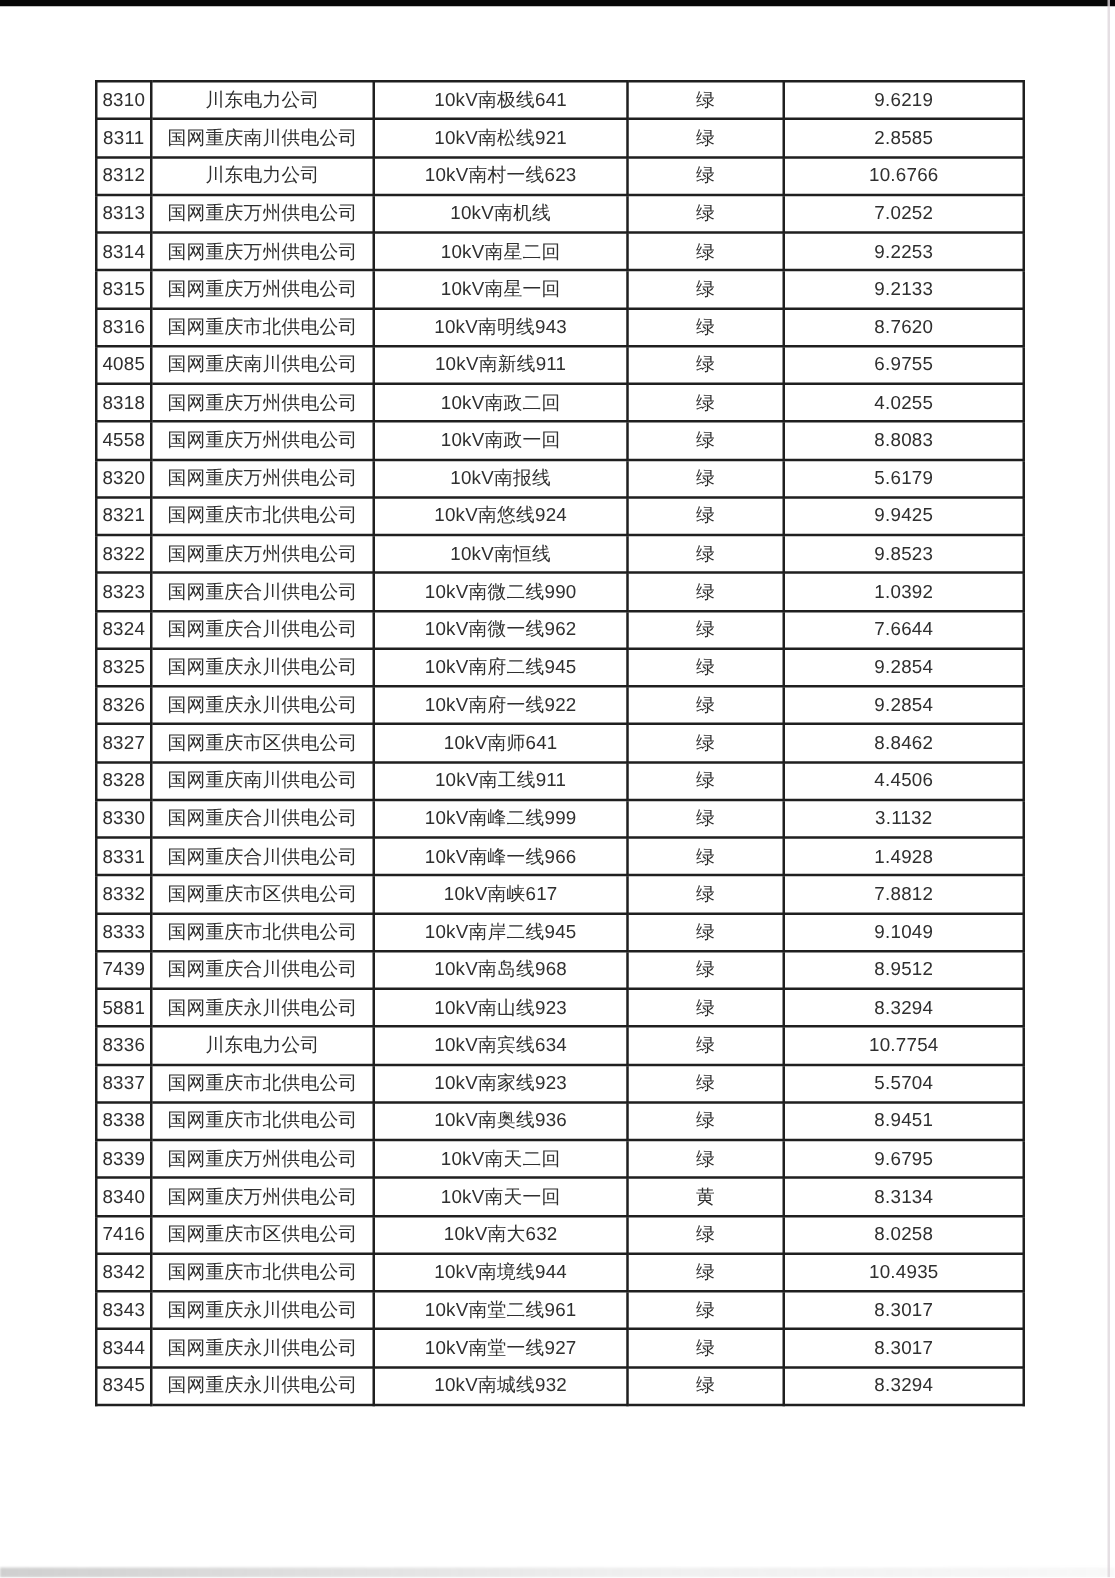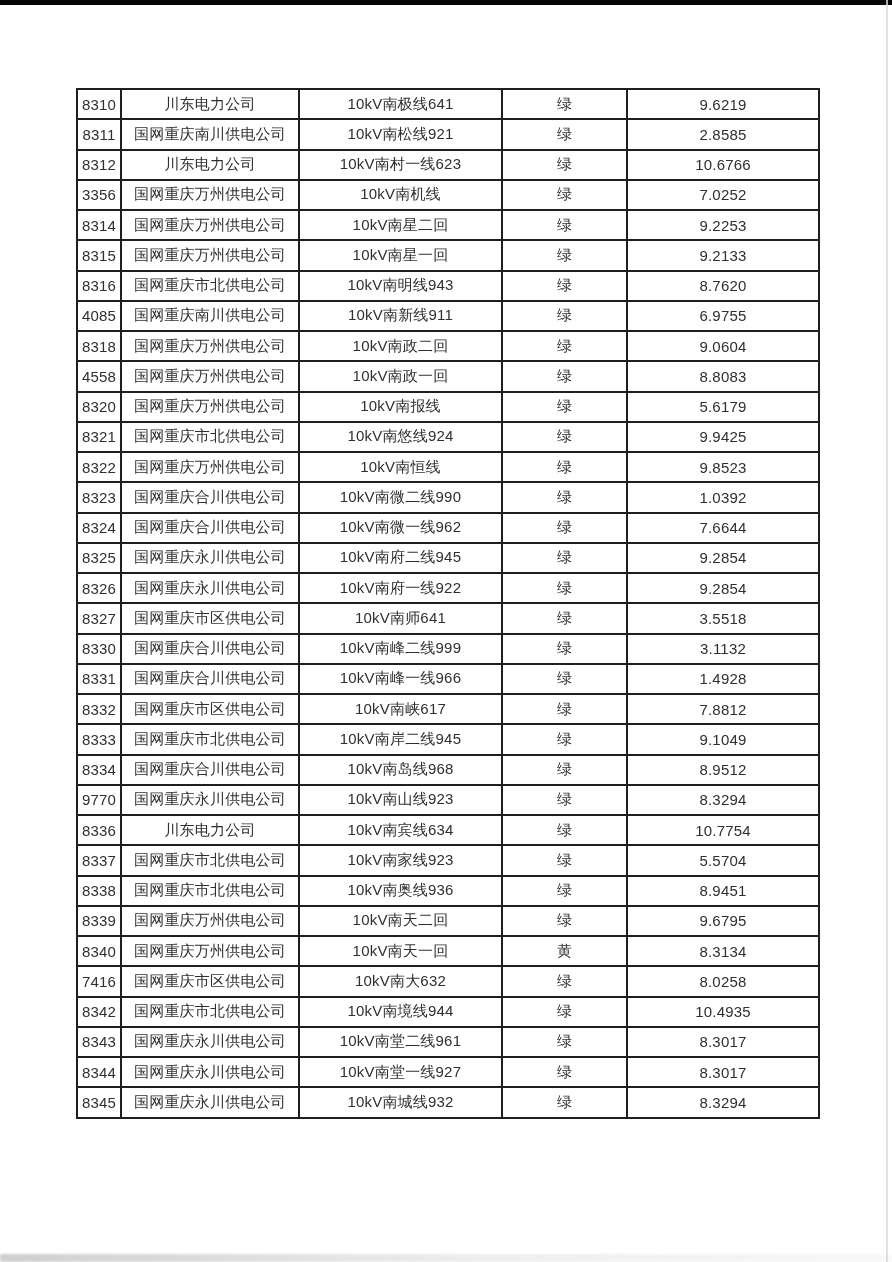--- a/index.html
+++ b/index.html
@@ -30,21 +30,21 @@
   .bottom-smudge {
     position: absolute;
     left: 0; bottom: 0;
     width: 892px; height: 8px;
     background: linear-gradient(to right, rgba(150,150,150,0.45), rgba(190,190,190,0.25) 55%, rgba(210,210,210,0.15));
     filter: blur(1px);
   }
   table.grid {
     position: absolute;
     left: 76px;
-    top: 88px;
+    top: 64px;
     width: 742px;
     border-collapse: collapse;
     table-layout: fixed;
   }
   table.grid td {
     border: 2px solid #1f1f1f;
     height: 28.25px;
     padding: 0;
     text-align: center;
     vertical-align: middle;
@@ -91,21 +91,21 @@
         <td>2.8585</td>
       </tr>
       <tr>
         <td>8312</td>
         <td>川东电力公司</td>
         <td>10kV南村一线623</td>
         <td>绿</td>
         <td>10.6766</td>
       </tr>
       <tr>
-        <td>3356</td>
+        <td>8313</td>
         <td>国网重庆万州供电公司</td>
         <td>10kV南机线</td>
         <td>绿</td>
         <td>7.0252</td>
       </tr>
       <tr>
         <td>8314</td>
         <td>国网重庆万州供电公司</td>
         <td>10kV南星二回</td>
         <td>绿</td>
@@ -130,21 +130,21 @@
         <td>国网重庆南川供电公司</td>
         <td>10kV南新线911</td>
         <td>绿</td>
         <td>6.9755</td>
       </tr>
       <tr>
         <td>8318</td>
         <td>国网重庆万州供电公司</td>
         <td>10kV南政二回</td>
         <td>绿</td>
-        <td>9.0604</td>
+        <td>4.0255</td>
       </tr>
       <tr>
         <td>4558</td>
         <td>国网重庆万州供电公司</td>
         <td>10kV南政一回</td>
         <td>绿</td>
         <td>8.8083</td>
       </tr>
       <tr>
         <td>8320</td>
@@ -193,21 +193,28 @@
         <td>国网重庆永川供电公司</td>
         <td>10kV南府一线922</td>
         <td>绿</td>
         <td>9.2854</td>
       </tr>
       <tr>
         <td>8327</td>
         <td>国网重庆市区供电公司</td>
         <td>10kV南师641</td>
         <td>绿</td>
-        <td>3.5518</td>
+        <td>8.8462</td>
+      </tr>
+      <tr>
+        <td>8328</td>
+        <td>国网重庆南川供电公司</td>
+        <td>10kV南工线911</td>
+        <td>绿</td>
+        <td>4.4506</td>
       </tr>
       <tr>
         <td>8330</td>
         <td>国网重庆合川供电公司</td>
         <td>10kV南峰二线999</td>
         <td>绿</td>
         <td>3.1132</td>
       </tr>
       <tr>
         <td>8331</td>
@@ -224,28 +231,28 @@
         <td>7.8812</td>
       </tr>
       <tr>
         <td>8333</td>
         <td>国网重庆市北供电公司</td>
         <td>10kV南岸二线945</td>
         <td>绿</td>
         <td>9.1049</td>
       </tr>
       <tr>
-        <td>8334</td>
+        <td>7439</td>
         <td>国网重庆合川供电公司</td>
         <td>10kV南岛线968</td>
         <td>绿</td>
         <td>8.9512</td>
       </tr>
       <tr>
-        <td>9770</td>
+        <td>5881</td>
         <td>国网重庆永川供电公司</td>
         <td>10kV南山线923</td>
         <td>绿</td>
         <td>8.3294</td>
       </tr>
       <tr>
         <td>8336</td>
         <td>川东电力公司</td>
         <td>10kV南宾线634</td>
         <td>绿</td>

